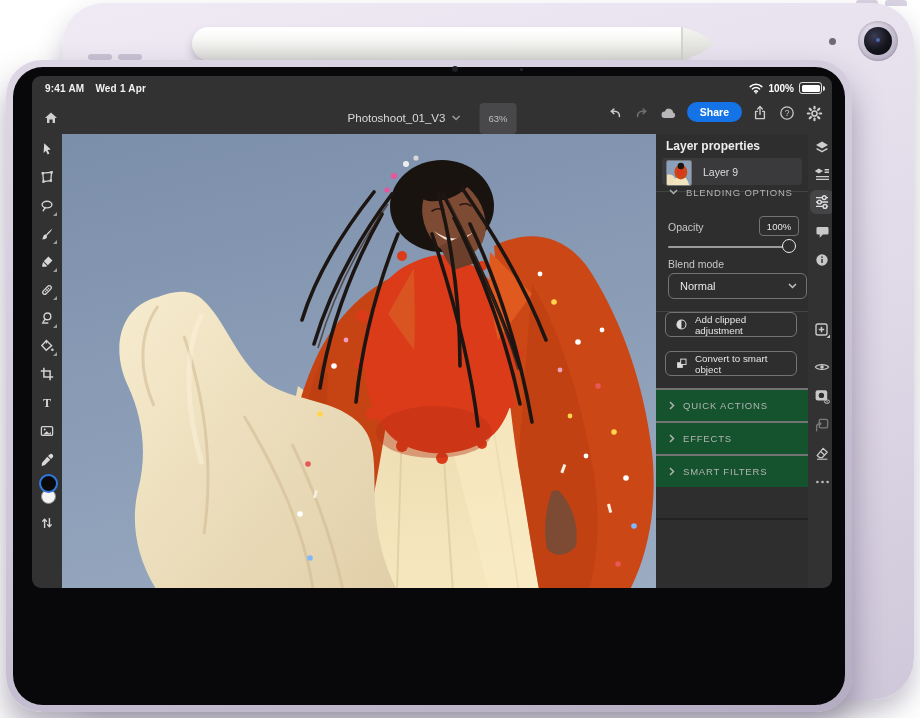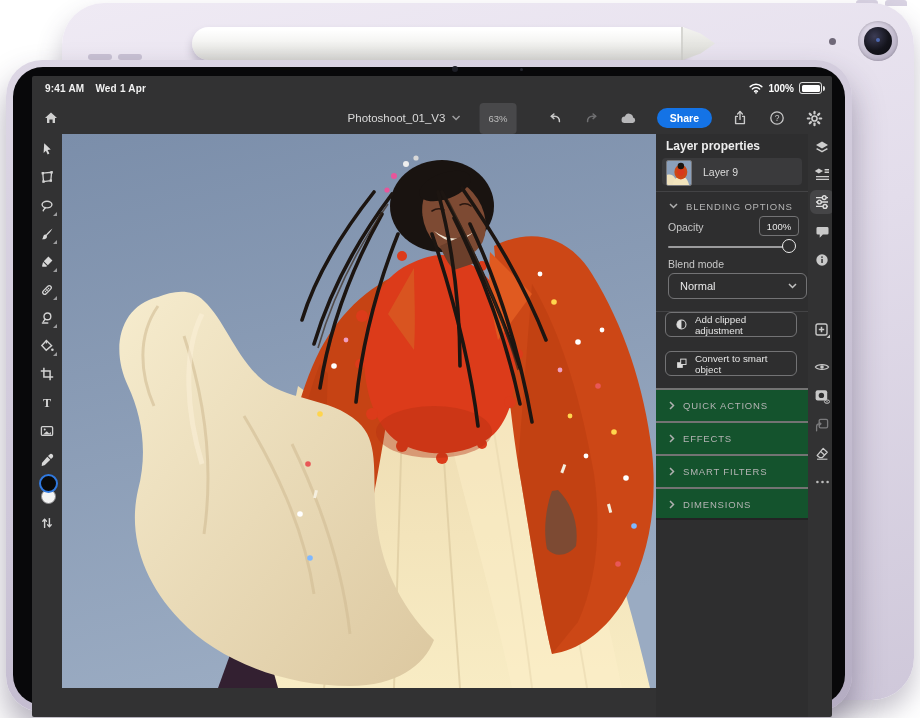--- a/index.html
+++ b/index.html
@@ -25,37 +25,37 @@
      background:linear-gradient(180deg,#f4f4f1,#d8d8d3);
      clip-path:polygon(0 0,55% 20%,100% 50%,55% 80%,0 100%)}
   .front-btn{position:absolute;top:54px;height:6px;width:24px;background:#c9c2d4;border-radius:3px}
   .front-ipad{position:absolute;left:6px;top:60px;width:846px;height:652px;border-radius:36px;
      background:linear-gradient(160deg,#ddd7e5 0%,#cec7d9 50%,#b4acc2 100%);
      box-shadow:0 18px 32px rgba(50,40,70,.38)}
   .bezel{position:absolute;left:7px;top:7px;right:7px;bottom:7px;border-radius:30px;background:#08080a}
   .front-cam{position:absolute;left:446px;top:6px;width:6px;height:6px;border-radius:50%;background:#1d1e26}
   .front-mic{position:absolute;left:514px;top:8px;width:3px;height:3px;border-radius:50%;background:#262730}
   
-  .screen{position:absolute;left:26px;top:16px;width:800px;height:641px;border-radius:2px;
+  .screen{position:absolute;left:26px;top:16px;width:800px;height:512px;border-radius:9px;
      background:#323233;overflow:hidden;color:#d6d6d6}
   .statusbar{position:absolute;left:0;top:0;right:0;height:26px}
   .status-left{position:absolute;left:13px;top:7px;display:flex;gap:11px;
      font-size:10px;font-weight:bold;color:#f2f2f2;letter-spacing:.2px}
   .status-right{position:absolute;right:10px;top:6px;display:flex;align-items:center;gap:5px;
      font-size:10px;font-weight:bold;color:#fff}
   .battery{position:relative;width:21px;height:10px;border:1px solid rgba(255,255,255,.85);border-radius:3px}
   .battery-fill{position:absolute;left:1.5px;top:1.5px;right:1.5px;bottom:1.5px;background:#fff;border-radius:1.5px}
   .battery-nub{position:absolute;right:-4px;top:2.5px;width:2.5px;height:5px;background:rgba(255,255,255,.85);border-radius:0 2px 2px 0}
   .topbar{position:absolute;left:0;top:26px;right:0;height:32px}
   .tb-center{position:absolute;left:50%;top:0;height:32px;transform:translateX(-50%);
      display:flex;align-items:center;gap:6px}
   .doc-title{font-size:11.5px;color:#dadada}
   .zoom-badge{margin-left:13px;background:#48484a;color:#bdbdbd;font-size:9.5px;
      padding:10px 9px;border-radius:4px}
-  .tb-right{position:absolute;right:7px;top:0;height:32px;display:flex;align-items:center;gap:15px}
+  .tb-right{position:absolute;right:7px;top:0;height:32px;display:flex;align-items:flex-start;gap:5px}
   .share-btn{background:#1473e6;color:#fff;font-size:10.5px;font-weight:bold;
      padding:4px 13px;border-radius:11px;margin:0 2px}
   .icbox{width:22px;height:22px;display:flex;align-items:center;justify-content:center}
   
   .tool{position:absolute;left:2px;width:26px;height:26px;display:flex;align-items:center;justify-content:center}
   .sub:after{content:'';position:absolute;right:3px;bottom:3px;
      border-left:4px solid transparent;border-bottom:4px solid #9c9c9e}
   .fg-chip{position:absolute;left:5px;top:0;width:15px;height:15px;border-radius:50%;
      background:#0a0a0a;border:2px solid #3079df;z-index:2}
   .bg-chip{position:absolute;left:7px;top:15px;width:13px;height:13px;border-radius:50%;
@@ -431,21 +431,21 @@
             <ellipse cx="15" cy="12" rx="7" ry="8" fill="#cc4716"></ellipse>
             <circle cx="15" cy="12" r="4" fill="#d8381b"></circle>
             <circle cx="15" cy="5.5" r="3.5" fill="#1b1410"></circle>
           </svg>
         </div>
         <div class="layer-name">Layer 9</div>
       </div>
 
       <div class="pdivider" style="top:57px"></div>
 
-      <div class="sec-head" style="top:60px;height:24px">
+      <div class="sec-head" style="top:46px;height:24px">
         <svg width="9" height="6" viewBox="0 0 9 6" fill="none" stroke="#b0b0b0" stroke-width="1.5">
             <path d="M1 1 L4.5 4.5 L8 1"></path>
           </svg>
         <span>BLENDING OPTIONS</span>
       </div>
 
       <div class="plabel" style="left:12px;top:87px">Opacity</div>
       <div class="valbox">100%</div>
       <div class="slider-track"></div>
       <div class="slider-knob"></div>
@@ -485,26 +485,20 @@
         <svg width="6" height="9" viewBox="0 0 6 9" fill="none" stroke="#b0b0b0" stroke-width="1.5">
             <path d="M1 1 L4.5 4.5 L1 8"></path>
           </svg>
         <span>EFFECTS</span>
       </div>
       <div class="sec-head collapsed" style="top:320px">
         <svg width="6" height="9" viewBox="0 0 6 9" fill="none" stroke="#b0b0b0" stroke-width="1.5">
             <path d="M1 1 L4.5 4.5 L1 8"></path>
           </svg>
         <span>SMART FILTERS</span>
-      </div>
-      <div class="sec-head collapsed" style="top:353px">
-        <svg width="6" height="9" viewBox="0 0 6 9" fill="none" stroke="#b0b0b0" stroke-width="1.5">
-            <path d="M1 1 L4.5 4.5 L1 8"></path>
-          </svg>
-        <span>DIMENSIONS</span>
       </div>
       <div class="pdivider" style="top:384px;background:#232324;height:2px"></div>
     </div>
 
     <div>
       <div class="rtool" style="top:59px">
         <svg width="16" height="15" viewBox="0 0 16 15">
             <path d="M8 1.6 L14 5 L8 8.4 L2 5 Z" fill="#cdcdcd"></path>
           <path d="M2.6 8.6 L8 11.7 L13.4 8.6" fill="none" stroke="#cdcdcd" stroke-width="1.5" stroke-linejoin="round"></path>
           </svg>

